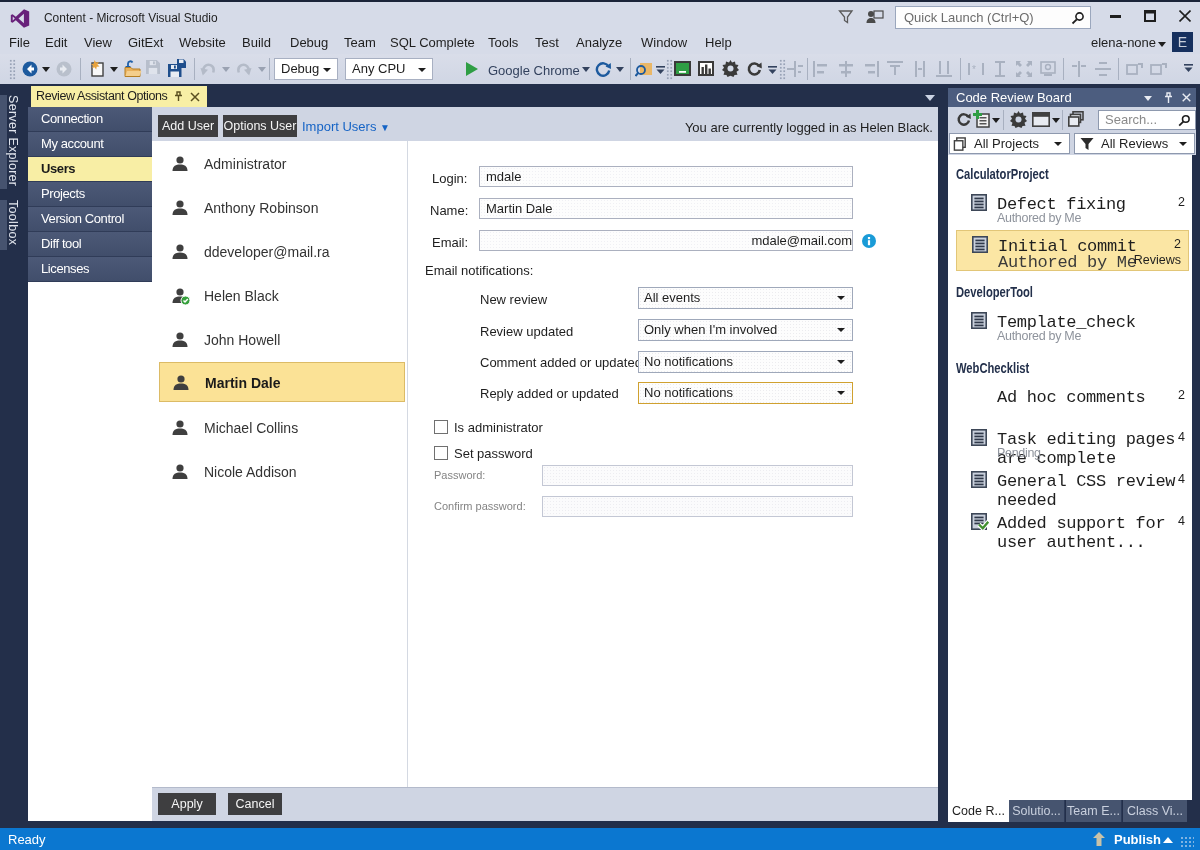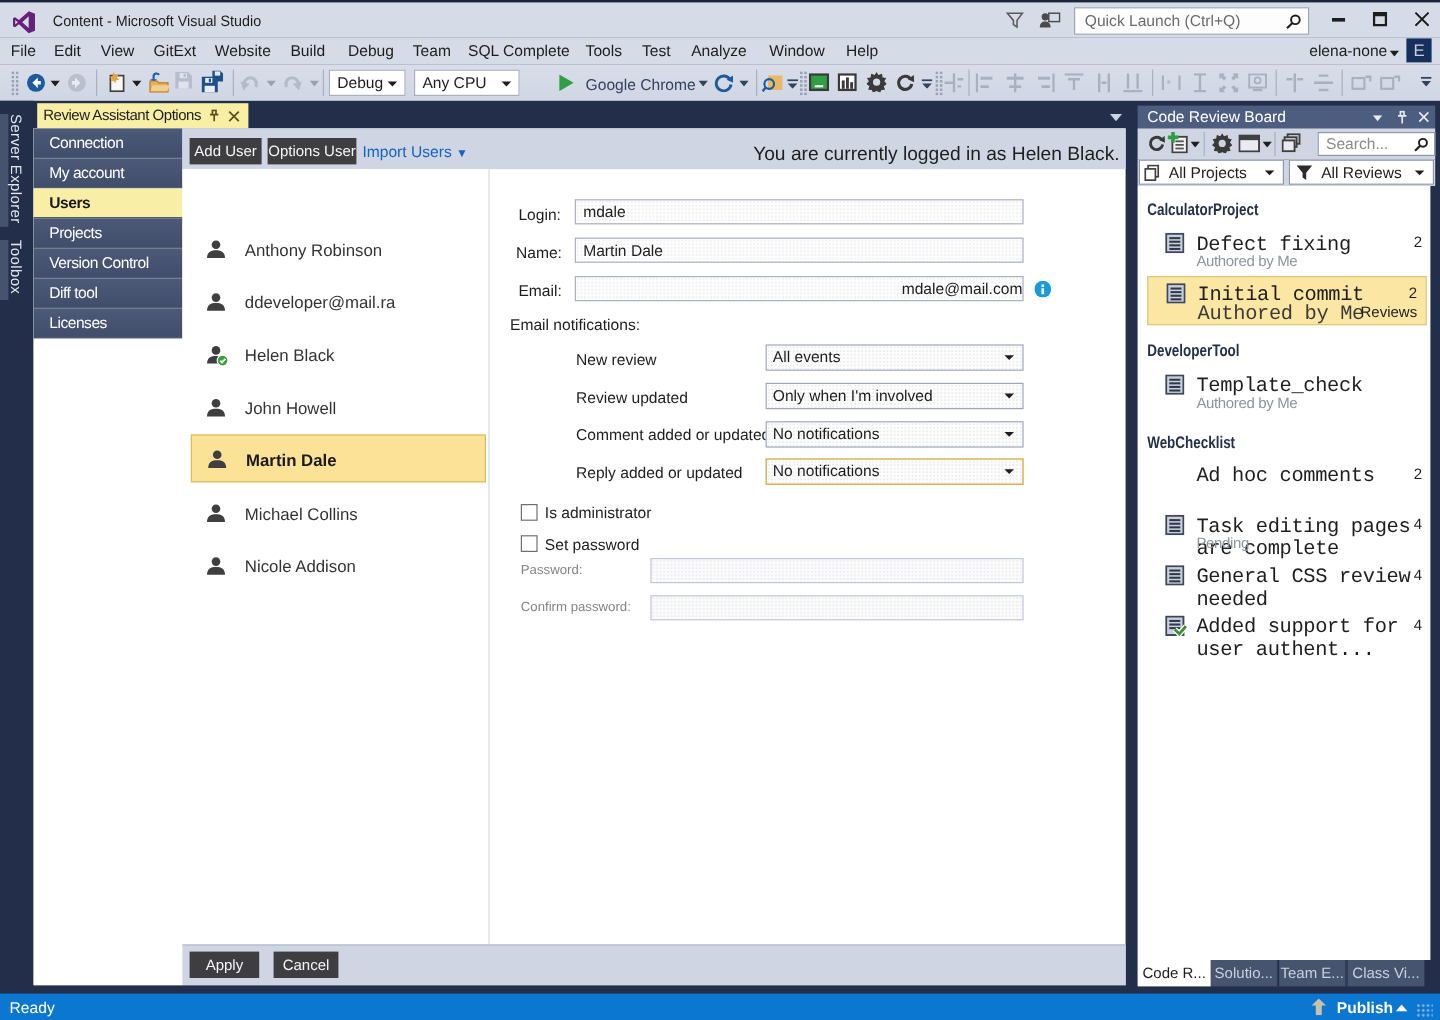--- a/index.html
+++ b/index.html
@@ -34,21 +34,21 @@
 #doctab { left:31px; top:86px; width:176px; height:21px; background:#F8EFA5; color:#1E1E1E; font-size:12.5px; letter-spacing:-0.4px; line-height:21px; padding-left:5px; }
 
 
 #content { left:28px; top:107px; width:910px; height:714px; background:#FFFFFF; }
 #nav { position:absolute; left:0; top:0; width:124px; height:714px; background:#FFFFFF; }
 .navitem { position:absolute; left:0; width:124px; height:25px; background:linear-gradient(#4C5977,#414E6B); border-bottom:1px solid #303C58; color:#FFFFFF; font-size:13px; letter-spacing:-0.4px; line-height:24px; padding-left:13px; }
 .navsel { background:#F8EEA5; color:#1A1A1A; font-weight:bold; }
 #band { position:absolute; left:124px; top:0px; width:786px; height:34px; background:#CFD5E3; }
 .dbtn { position:absolute; top:8px; height:22px; background:#3E3E40; color:#F5F5F5; font-size:12.5px; text-align:center; line-height:22px; }
 #importusers { position:absolute; left:274px; top:12px; font-size:13px; color:#1563C5; }
-#loggedin { position:absolute; right:5px; top:13px; font-size:16px; color:#1E1E1E; }
+#loggedin { position:absolute; right:5px; top:13px; font-size:13px; color:#1E1E1E; }
 
 
 #userlist { position:absolute; left:124px; top:34px; width:255px; height:646px; background:#FFFFFF; }
 .urow { position:absolute; left:7px; width:246px; height:40px; }
 .urow .nm { position:absolute; left:45px; top:12px; font-size:14px; color:#333333; }
 .urow .uico { position:absolute; left:12px; top:11px; }
 .usel { background:#FBE296; border:1px solid #DCBB66; }
 .rdoc { position:absolute; }
 .usel .nm { font-weight:bold; color:#1A1A1A; }
 #vline { position:absolute; left:379px; top:34px; width:1px; height:646px; background:#D4D9E2; }
@@ -339,20 +339,27 @@
     <div class="navitem" style="top:125px;">Diff tool</div>
     <div class="navitem" style="top:150px;">Licenses</div>
   </div>
   <div id="band"></div>
   <div class="dbtn" style="left:130px; width:60px;">Add User</div>
   <div class="dbtn" style="left:195px; width:74px;">Options User</div>
   <div id="importusers">Import Users <span style="font-size:10px;">▼</span></div>
   <div id="loggedin">You are currently logged in as Helen Black.</div>
 
   <div id="userlist">
+    <div class="urow" style="top:3px;">
+        <svg class="uico" width="18" height="18" viewBox="0 0 18 18">
+          <circle cx="9" cy="5" r="3.6" fill="#3F3F3F"></circle>
+          <path fill="#3F3F3F" d="M1.5,16 C1.5,11 5,9.6 9,9.6 C13,9.6 16.5,11 16.5,16 Z"></path>
+        </svg>
+        <span class="nm">Administrator</span>
+      </div>
     <div class="urow" style="top:47px;">
         <svg class="uico" width="18" height="18" viewBox="0 0 18 18">
           <circle cx="9" cy="5" r="3.6" fill="#3F3F3F"></circle>
           <path fill="#3F3F3F" d="M1.5,16 C1.5,11 5,9.6 9,9.6 C13,9.6 16.5,11 16.5,16 Z"></path>
         </svg>
         <span class="nm">Anthony Robinson</span>
       </div>
     <div class="urow" style="top:91px;">
         <svg class="uico" width="18" height="18" viewBox="0 0 18 18">
           <circle cx="9" cy="5" r="3.6" fill="#3F3F3F"></circle>

